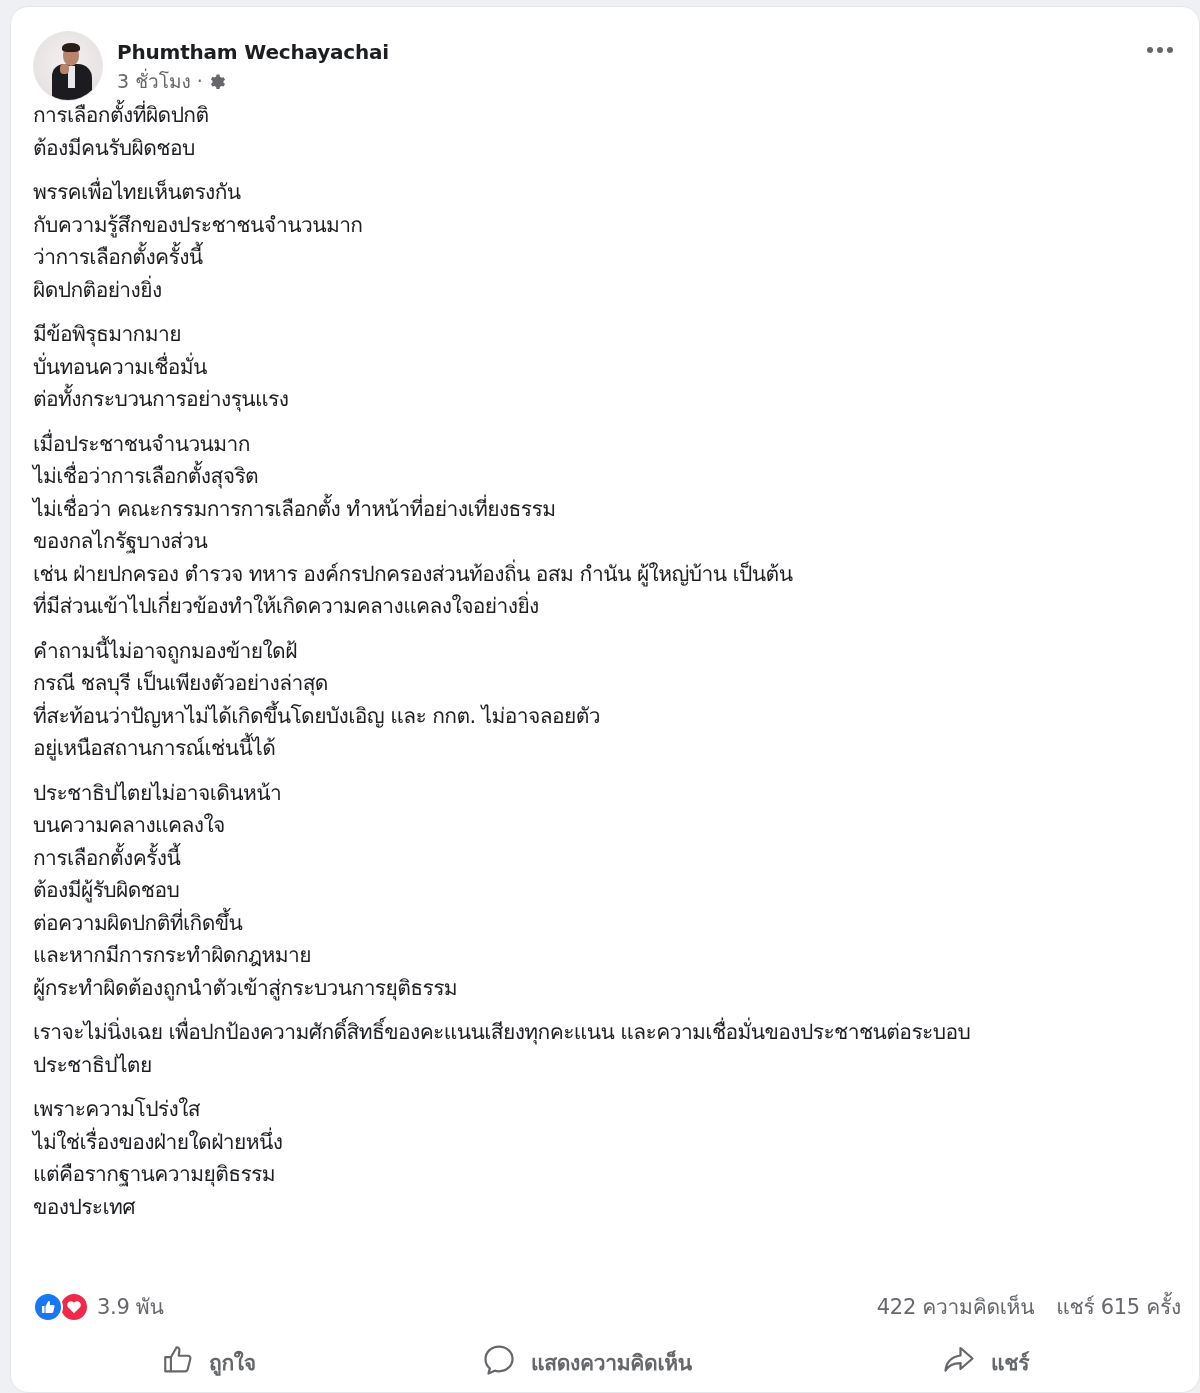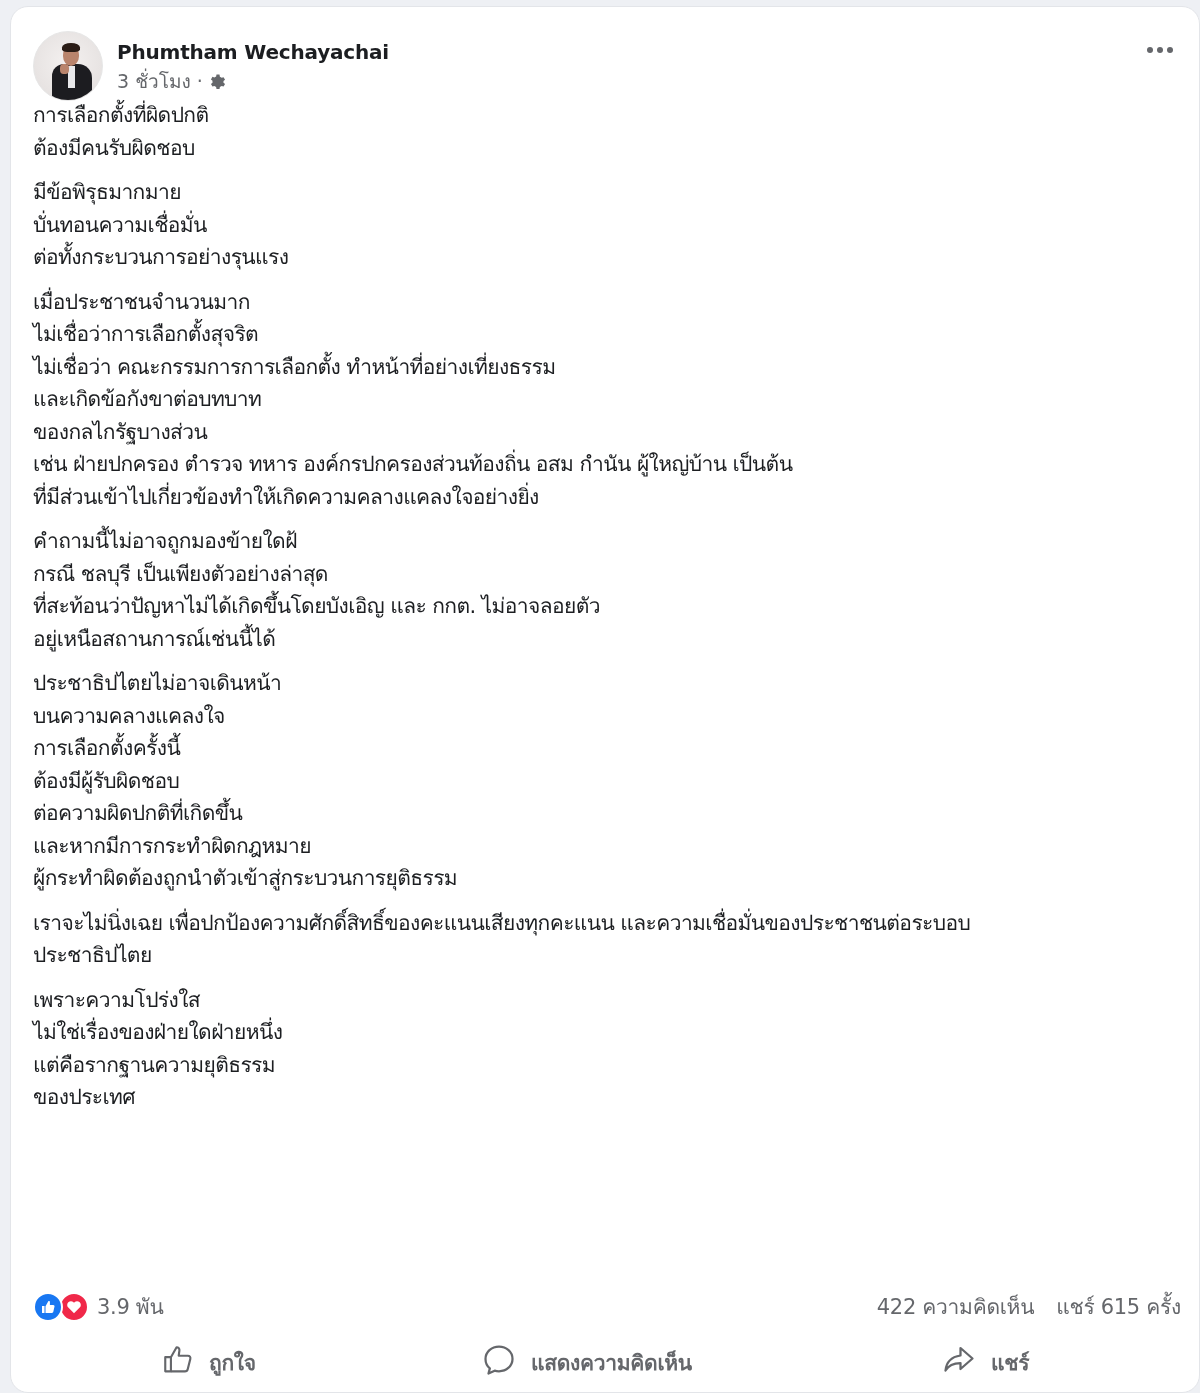--- a/index.html
+++ b/index.html
@@ -145,29 +145,34 @@
     <span></span>
     <span></span>
   </div>
 
   <div class="body-text">
     <div class="para">
       <div class="line">การเลือกตั้งที่ผิดปกติ</div>
       <div class="line">ต้องมีคนรับผิดชอบ</div>
     </div>
     <div class="para">
+      <div class="line">พรรคเพื่อไทยเห็นตรงกัน</div>
+      <div class="line">กับความรู้สึกของประชาชนจำนวนมาก</div>
+      <div class="line">ว่าการเลือกตั้งครั้งนี้</div>
+      <div class="line">ผิดปกติอย่างยิ่ง</div>
+    </div>
+    <div class="para">
       <div class="line">มีข้อพิรุธมากมาย</div>
       <div class="line">บั่นทอนความเชื่อมั่น</div>
       <div class="line">ต่อทั้งกระบวนการอย่างรุนแรง</div>
     </div>
     <div class="para">
       <div class="line">เมื่อประชาชนจำนวนมาก</div>
       <div class="line">ไม่เชื่อว่าการเลือกตั้งสุจริต</div>
       <div class="line">ไม่เชื่อว่า คณะกรรมการการเลือกตั้ง ทำหน้าที่อย่างเที่ยงธรรม</div>
-      <div class="line">และเกิดข้อกังขาต่อบทบาท</div>
       <div class="line">ของกลไกรัฐบางส่วน</div>
       <div class="line">เช่น ฝ่ายปกครอง ตำรวจ ทหาร องค์กรปกครองส่วนท้องถิ่น อสม  กำนัน ผู้ใหญ่บ้าน เป็นต้น</div>
       <div class="line">ที่มีส่วนเข้าไปเกี่ยวข้องทำให้เกิดความคลางแคลงใจอย่างยิ่ง</div>
     </div>
     <div class="para">
       <div class="line">คำถามนี้ไม่อาจถูกมองข้ายใดฝ้</div>
       <div class="line">กรณี ชลบุรี เป็นเพียงตัวอย่างล่าสุด</div>
       <div class="line">ที่สะท้อนว่าปัญหาไม่ได้เกิดขึ้นโดยบังเอิญ และ กกต. ไม่อาจลอยตัว</div>
       <div class="line">อยู่เหนือสถานการณ์เช่นนี้ได้</div>
     </div>

